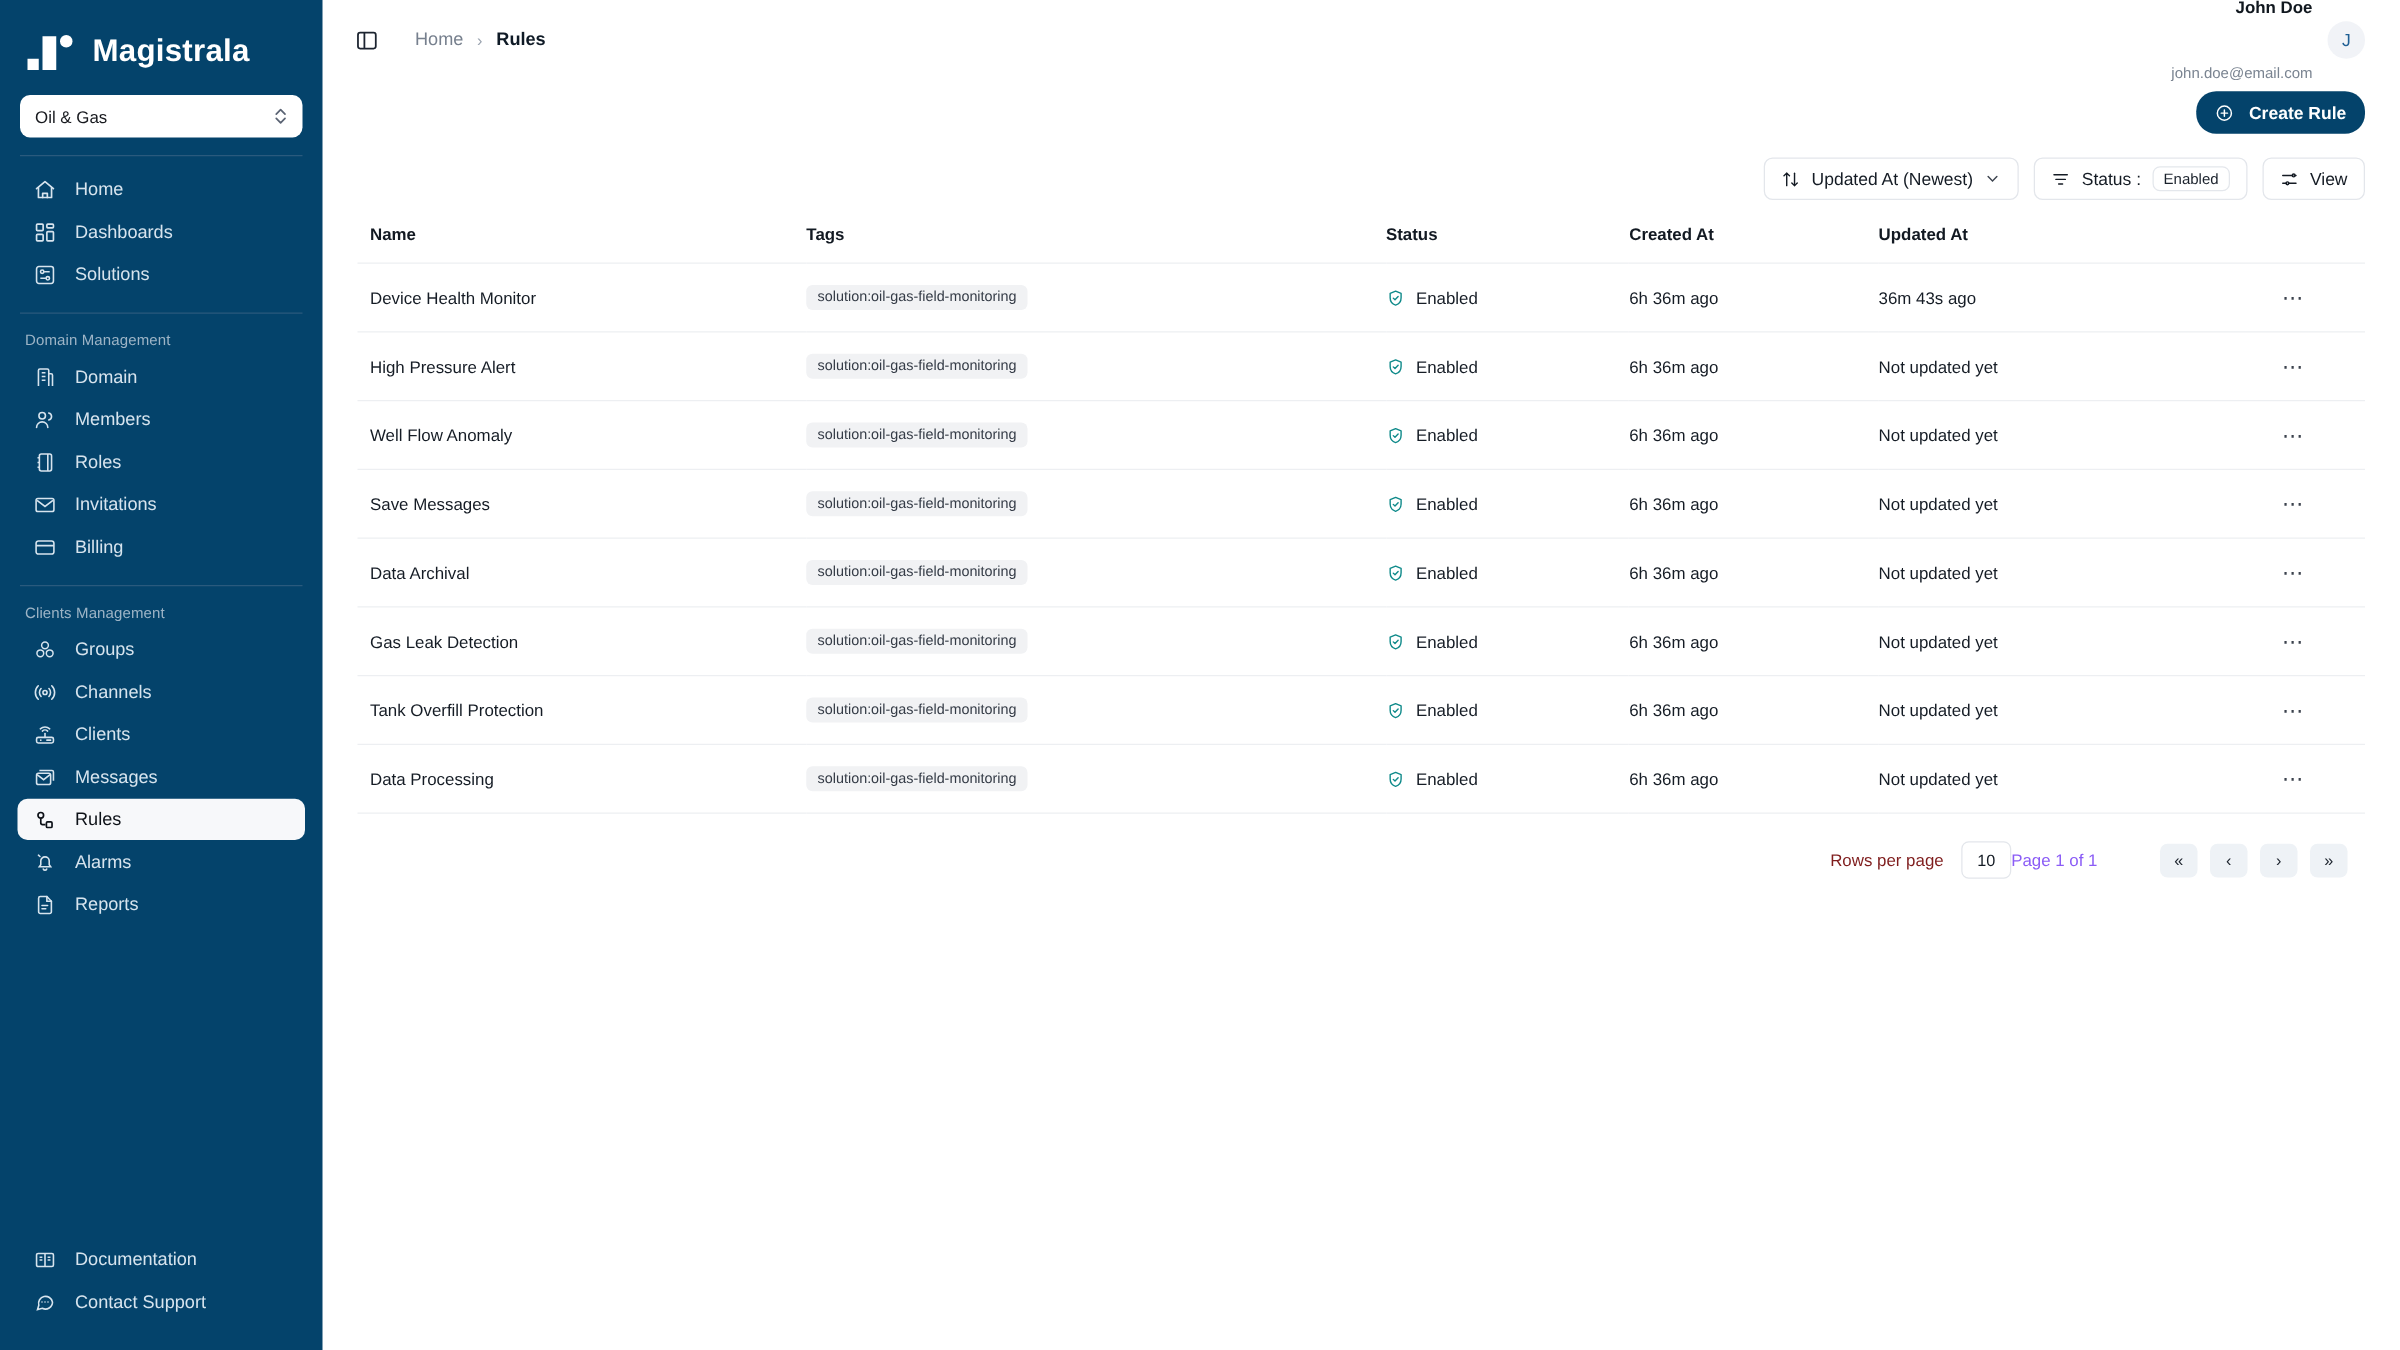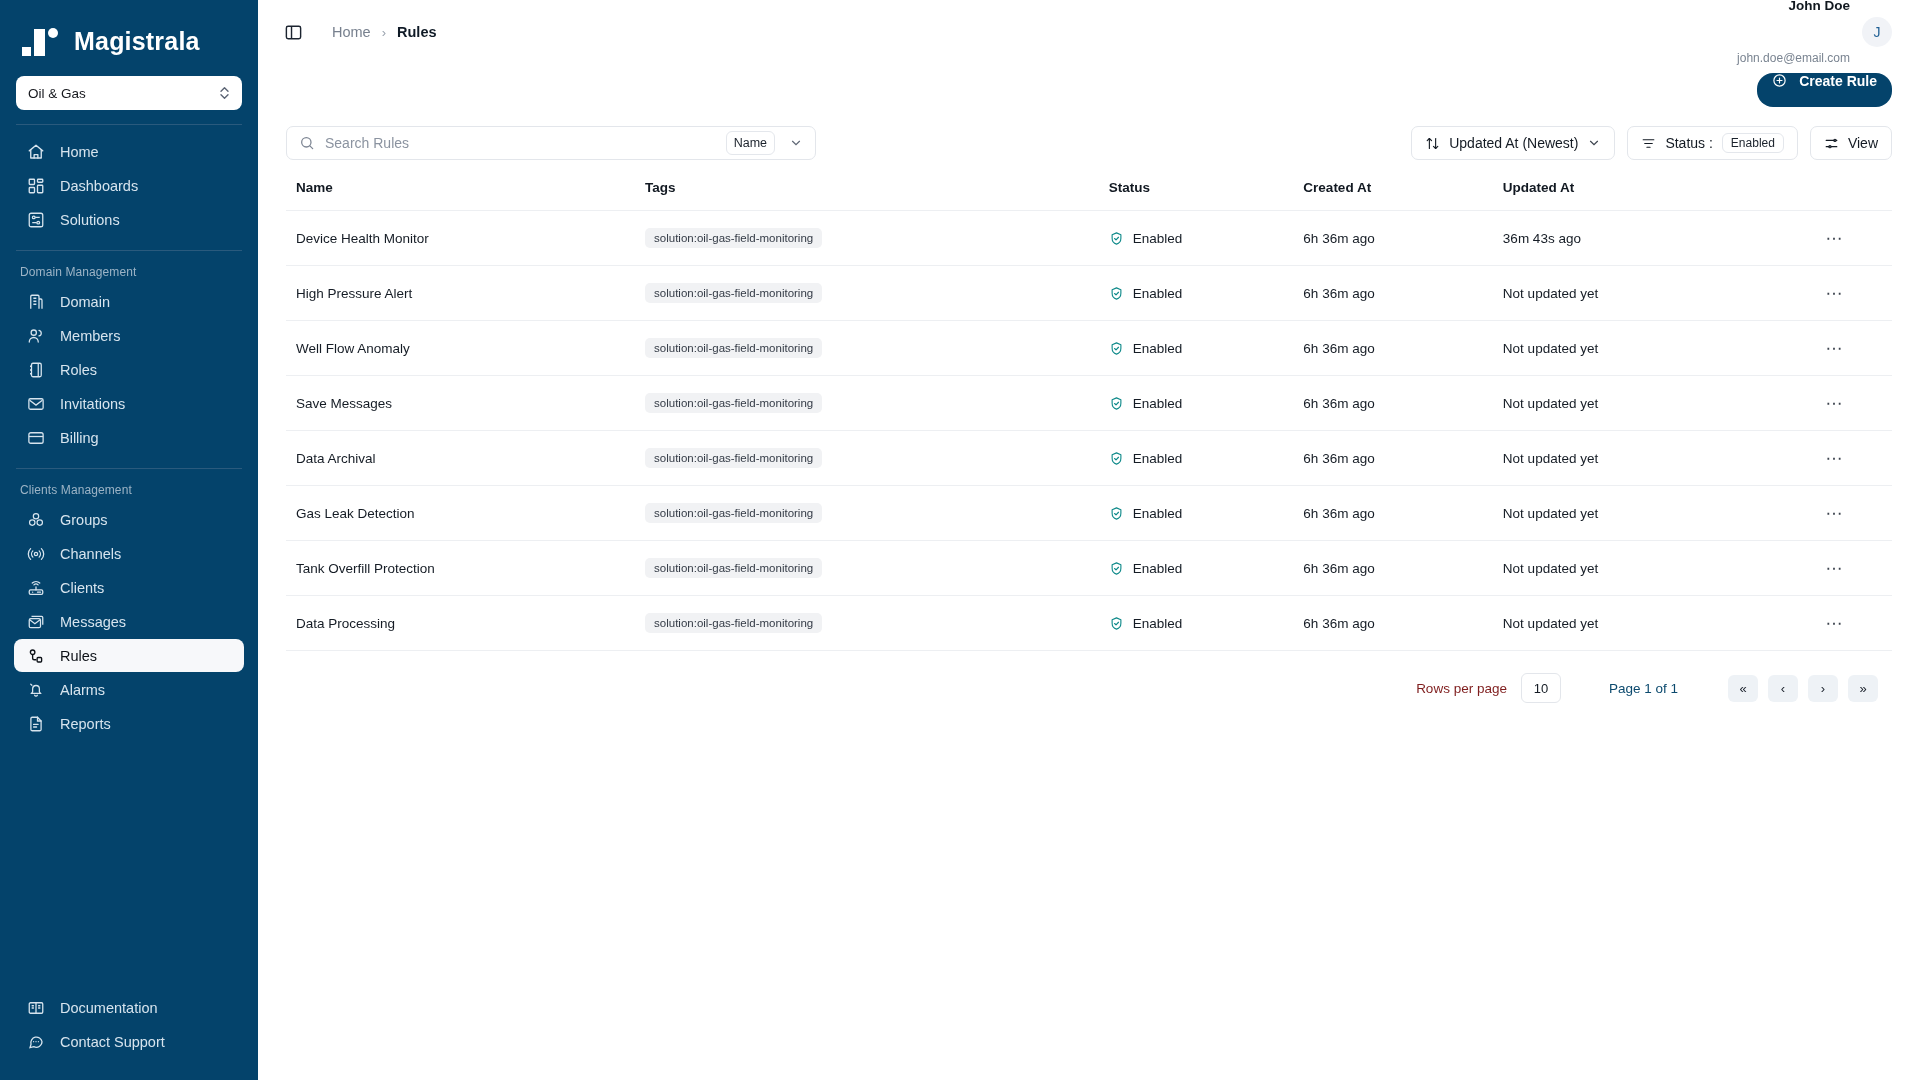--- a/index.html
+++ b/index.html
@@ -73,21 +73,21 @@
   .user-mail { font-size: 12px; color: #7a8491; margin-top: 36px; }
   .avatar {
     width: 30px; height: 30px; border-radius: 50%; background: #f1f3f7;
     display: flex; align-items: center; justify-content: center;
     font-size: 14px; color: #1f5f94; font-weight: 500; cursor: pointer;
   }
 
   .content { padding: 0 28px 0 28px; }
   .action-row { display: flex; justify-content: flex-end; height: 52px; align-items: center; }
   .btn-primary {
-    display: flex; align-items: flex-start; gap: 12px;
+    display: flex; align-items: center; gap: 12px;
     background: #04436b; color: #fff; border: none; border-radius: 16px;
     height: 34px; padding: 0 15px; font-size: 14px; font-weight: 600;
     cursor: pointer; font-family: inherit;
   }
 
   .toolbar { display: flex; align-items: center; gap: 12px; margin-top: 10px; }
   .search-wrap {
     flex: 1 1 auto; max-width: 530px; height: 34px;
     border: 1px solid #e3e6eb; border-radius: 7px; background: #fff;
     display: flex; align-items: center; padding: 0 8px 0 12px; gap: 10px;
@@ -140,21 +140,21 @@
   .pagination {
     display: flex; align-items: center; justify-content: flex-end;
     gap: 0; margin-top: 22px; padding-right: 14px;
   }
   .rows-label { font-size: 13.5px; color: #7f1d1d; font-weight: 500; }
   .rows-box {
     width: 40px; height: 30px; border: 1px solid #e3e6eb; border-radius: 6px;
     display: flex; align-items: center; justify-content: center;
     font-size: 13px; color: #141b24; margin-left: 14px; cursor: pointer;
   }
-  .page-label { font-size: 13.5px; color: #0c4a6e; font-weight: 500; margin-left: 48px; }
+  .page-label { font-size: 13.5px; color: #8b5cf6; font-weight: 500; }
   .pg-group { display: flex; gap: 10px; margin-left: 50px; }
   .pg-btn {
     width: 30px; height: 27px; border-radius: 6px; background: #eef2f6;
     border: none; display: flex; align-items: center; justify-content: center;
     color: #1b222c; font-size: 13px; cursor: pointer; font-family: inherit;
   }
 </style>
 </head>
 <body>
 
@@ -408,37 +408,20 @@
             <svg width="15" height="15" viewBox="0 0 24 24" fill="none" stroke="currentColor" stroke-width="1.9" stroke-linecap="round">
                 <circle cx="12" cy="12" r="9"></circle>
                 <path d="M12 8v8M8 12h8"></path>
               </svg>
           </span>
           <span>Create Rule</span>
         </button>
       </div>
 
       <div class="toolbar">
-        <div class="search-wrap">
-          <span style="display:flex;color:#7d8593;">
-            <svg width="16" height="16" viewBox="0 0 24 24" fill="none" stroke="currentColor" stroke-width="1.9" stroke-linecap="round">
-                <circle cx="11" cy="11" r="7"></circle>
-                <path d="m16.3 16.3 4.2 4.2"></path>
-              </svg>
-          </span>
-          <input type="text" placeholder="Search Rules" style="">
-          <div class="chip-sel">
-            <span>Name</span>
-          </div>
-          <span style="display:flex;color:#5f6775;padding:0 4px;">
-            <svg width="14" height="14" viewBox="0 0 24 24" fill="none" stroke="currentColor" stroke-width="2" stroke-linecap="round">
-                <polyline points="6,9 12,15 18,9"></polyline>
-              </svg>
-          </span>
-        </div>
 
         <div style="flex:1 1 auto;"></div>
 
         <button class="tb-btn">
           <span style="display:flex;">
             <svg width="15" height="15" viewBox="0 0 24 24" fill="none" stroke="currentColor" stroke-width="1.8" stroke-linecap="round" stroke-linejoin="round">
                 <path d="M7 4v16"></path>
                 <polyline points="3.5,7.5 7,4 10.5,7.5"></polyline>
                 <path d="M17 20V4"></path>
                 <polyline points="13.5,16.5 17,20 20.5,16.5"></polyline>

